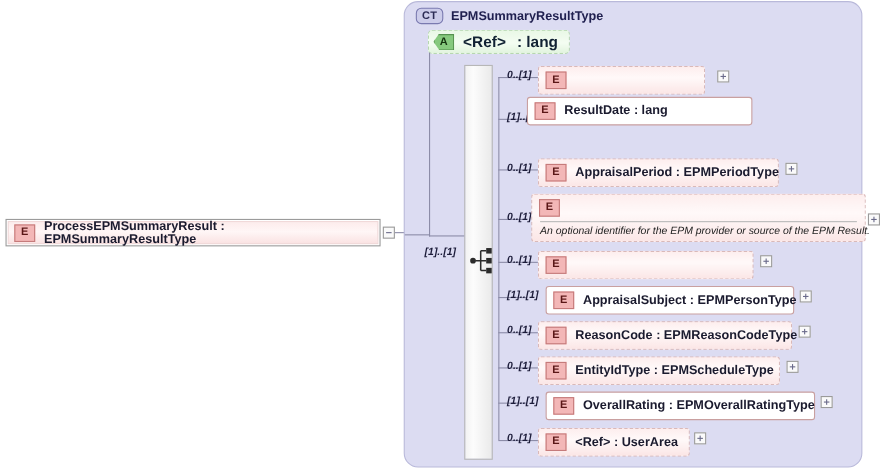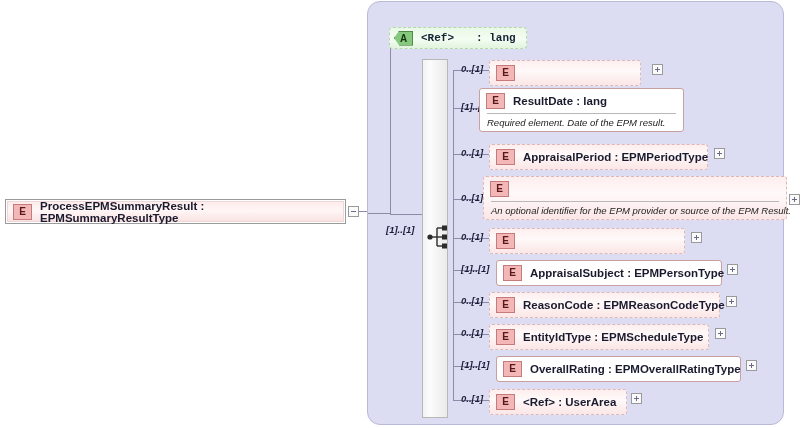--- a/index.html
+++ b/index.html
@@ -83,21 +83,21 @@
     width: 19px; height: 15px;
     background: #86c97e;
     border: 1px solid #4f8a49;
     color: #14330f;
     font-size: 10px; font-weight: bold;
     line-height: 13px; text-align: center;
     clip-path: polygon(28% 0, 100% 0, 100% 100%, 28% 100%, 0 50%);
     margin-right: 8px;
   }
   .attr-text {
-    font-size: 11px; font-weight: bold; color: #123; font-family: Liberation Mono, monospace;
+    font-size: 14px; font-weight: bold; color: #123;
   }
 
   
   .el {
     position: absolute;
     display: flex; flex-direction: column;
     background: linear-gradient(to bottom, #fdeeee 0%, #fff9f9 40%, #fbe6e6 100%);
     border: 1px dashed #d9b9b9;
     border-radius: 3px;
     padding: 1px;
@@ -184,33 +184,37 @@
       <span class="el-label">ProcessEPMSummaryResult : EPMSummaryResultType</span>
     </div>
   </div>
 
   <div class="exp" style="left:348px; top:206px;"></div>
 
   <div class="ln h" style="left:359px; top:211px; width:30px;"></div>
 
   <div class="ct-container">
 
+    <div class="ct-header">
+      <span class="ct-badge">CT</span>
+      <span class="ct-title">EPMSummaryResultType</span>
+    </div>
 
     <div class="model-col"></div>
 
     <div class="ln v" style="left:22px; top:38px; height:175px;"></div>
     <div class="ln h" style="left:22px; top:38px; width:13px;"></div>
     <div class="ln h" style="left:0px; top:211px; width:22px;"></div>
     <div class="ln h" style="left:22px; top:212px; width:32px;"></div>
   </div>
 
   <div class="attr-box">
     <span class="a-badge">A</span>
     <span class="attr-text">&lt;Ref&gt;</span>
-    <span class="attr-text" style="margin-left:22px;">: lang</span>
+    <span class="attr-text" style="margin-left:10px;">: lang</span>
   </div>
 
   <div class="card" style="left:386px; top:224px;">[1]..[1]</div>
 
   <svg class="seq-icon" viewBox="0 0 26 26">
     <circle cx="3" cy="13" r="2.6" fill="#2b2b2b"></circle>
     <line x1="5" y1="13" x2="10" y2="13" stroke="#2b2b2b" stroke-width="1.4"></line>
     <line x1="10" y1="4" x2="10" y2="22" stroke="#2b2b2b" stroke-width="1.4"></line>
     <line x1="10" y1="4" x2="15" y2="4" stroke="#2b2b2b" stroke-width="1.4"></line>
     <line x1="10" y1="13" x2="15" y2="13" stroke="#2b2b2b" stroke-width="1.4"></line>
@@ -239,21 +243,20 @@
     </div>
   </div>
   <div class="exp plus" style="left:652px; top:64px;"></div>
 
   <div class="card" style="left:461px; top:101px;">[1]..[1]</div>
   <div class="el required opaque" style="left:479px; top:88px; width:205px;">
     <div class="el-main">
       <span class="e-badge">E</span>
       <span class="el-label">ResultDate : lang</span>
     </div>
-    <div class="el-doc">Required element. Date of the EPM result.</div>
   </div>
 
   <div class="card" style="left:461px; top:147px;">0..[1]</div>
   <div class="el" style="left:489px; top:144px; width:219px;">
     <div class="el-main">
       <span class="e-badge">E</span>
       <span class="el-label">AppraisalPeriod : EPMPeriodType</span>
     </div>
   </div>
   <div class="exp plus" style="left:714px; top:148px;"></div>

